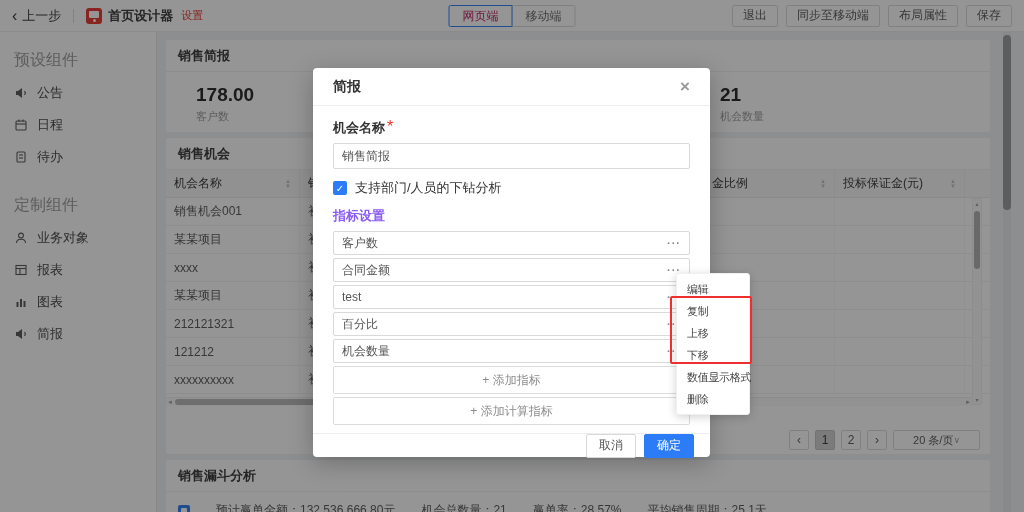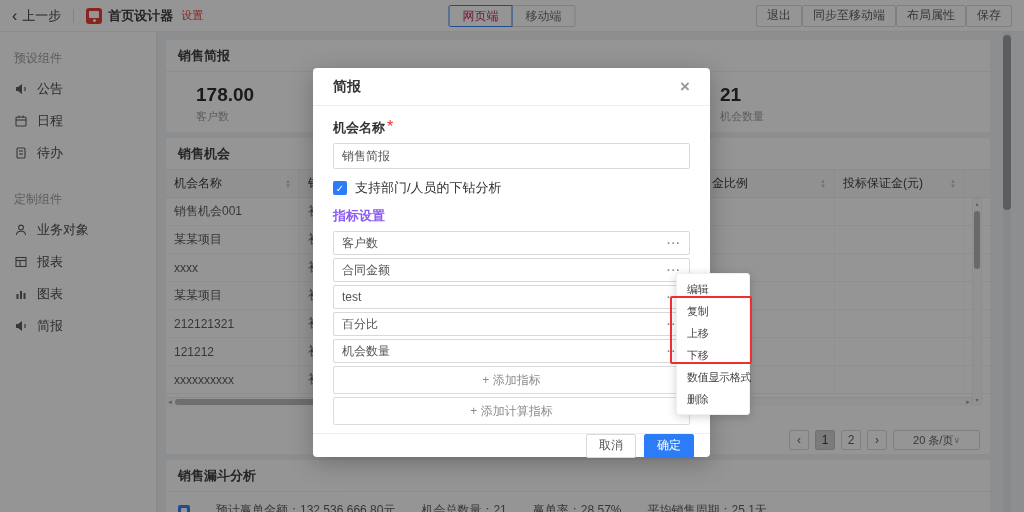--- a/index.html
+++ b/index.html
@@ -17,28 +17,28 @@
   .appicon:before { content:""; position:absolute; left:3px; top:3px; width:10px; height:7px; background:#fff; border-radius:1px; }
   .appicon:after { content:""; position:absolute; left:6.5px; bottom:2px; width:3px; height:3px; background:#fff; border-radius:50%; }
   .apptitle { font-size:13px; font-weight:bold; color:#333; }
   .settings-link { font-size:11px; color:#e8342c; margin-left:8px; cursor:pointer; }
   .tabs { position:absolute; left:50%; top:5px; transform:translateX(-50%); display:flex; }
   .tab { height:22px; padding:0 13px; display:flex; align-items:center; font-size:12px;
          border:1px solid #d9d9d9; background:#fff; color:#666; cursor:pointer; }
   .tab.active { border-color:#2b7cf6; color:#be185d; position:relative; z-index:1; }
   .tab:first-child { border-radius:2px 0 0 2px; }
   .tab:last-child { border-radius:0 2px 2px 0; margin-left:-1px; }
-  .tb-actions { margin-left:auto; display:flex; }
+  .tb-actions { margin-left:auto; display:flex; gap:8px; }
   .tb-btn { height:22px; padding:0 10px; display:flex; align-items:center; font-size:12px; color:#555;
             border:1px solid #d9d9d9; border-radius:2px; background:#fff; cursor:pointer; }
 
   
   .sidebar { position:absolute; top:32px; left:0; bottom:0; width:157px; background:#fff;
              border-right:1px solid #e8e8e8; padding-top:10px; z-index:1; }
-  .sb-title { font-size:12px; color:#999; padding:8px 14px 6px; }
+  .sb-title { font-size:16px; color:#999; padding:8px 14px 6px; }
   .sb-item { display:flex; align-items:center; gap:9px; padding:7px 14px; font-size:13px; color:#444; cursor:pointer; }
   .sb-item svg { flex:0 0 auto; }
   .sb-gap { height:14px; }
 
   
   .card { position:absolute; background:#fff; border-radius:2px; }
   .card-head { height:32px; display:flex; align-items:center; padding:0 12px;
                border-bottom:1px solid #f0f0f0; font-size:13px; font-weight:bold; color:#333; }
   .card-briefing { left:166px; top:40px; width:824px; height:92px; }
   .stat { position:absolute; top:44px; }

